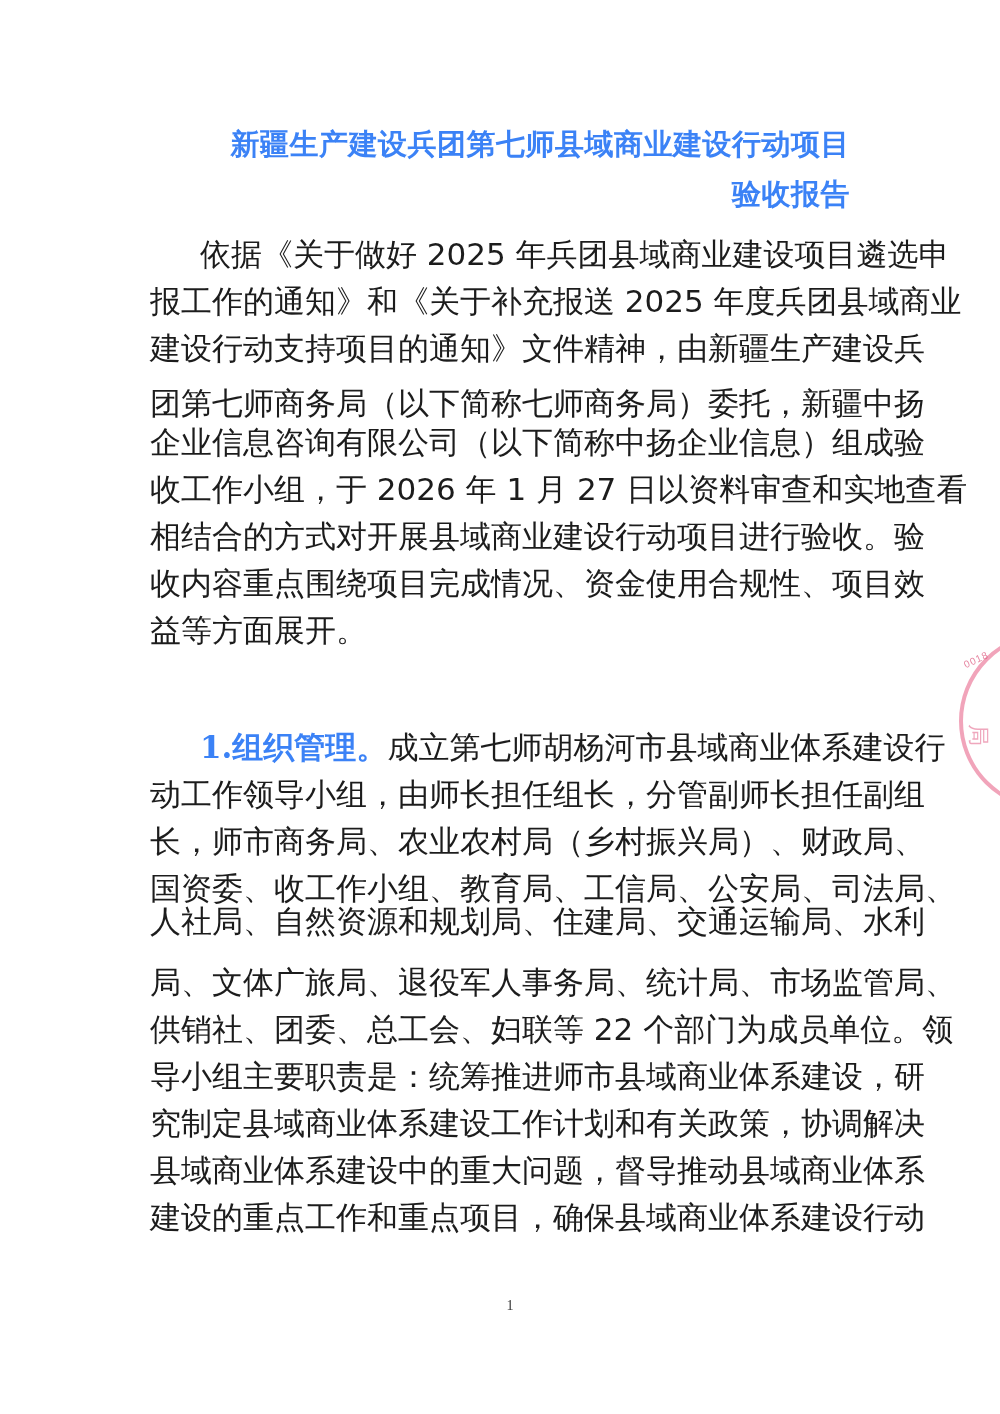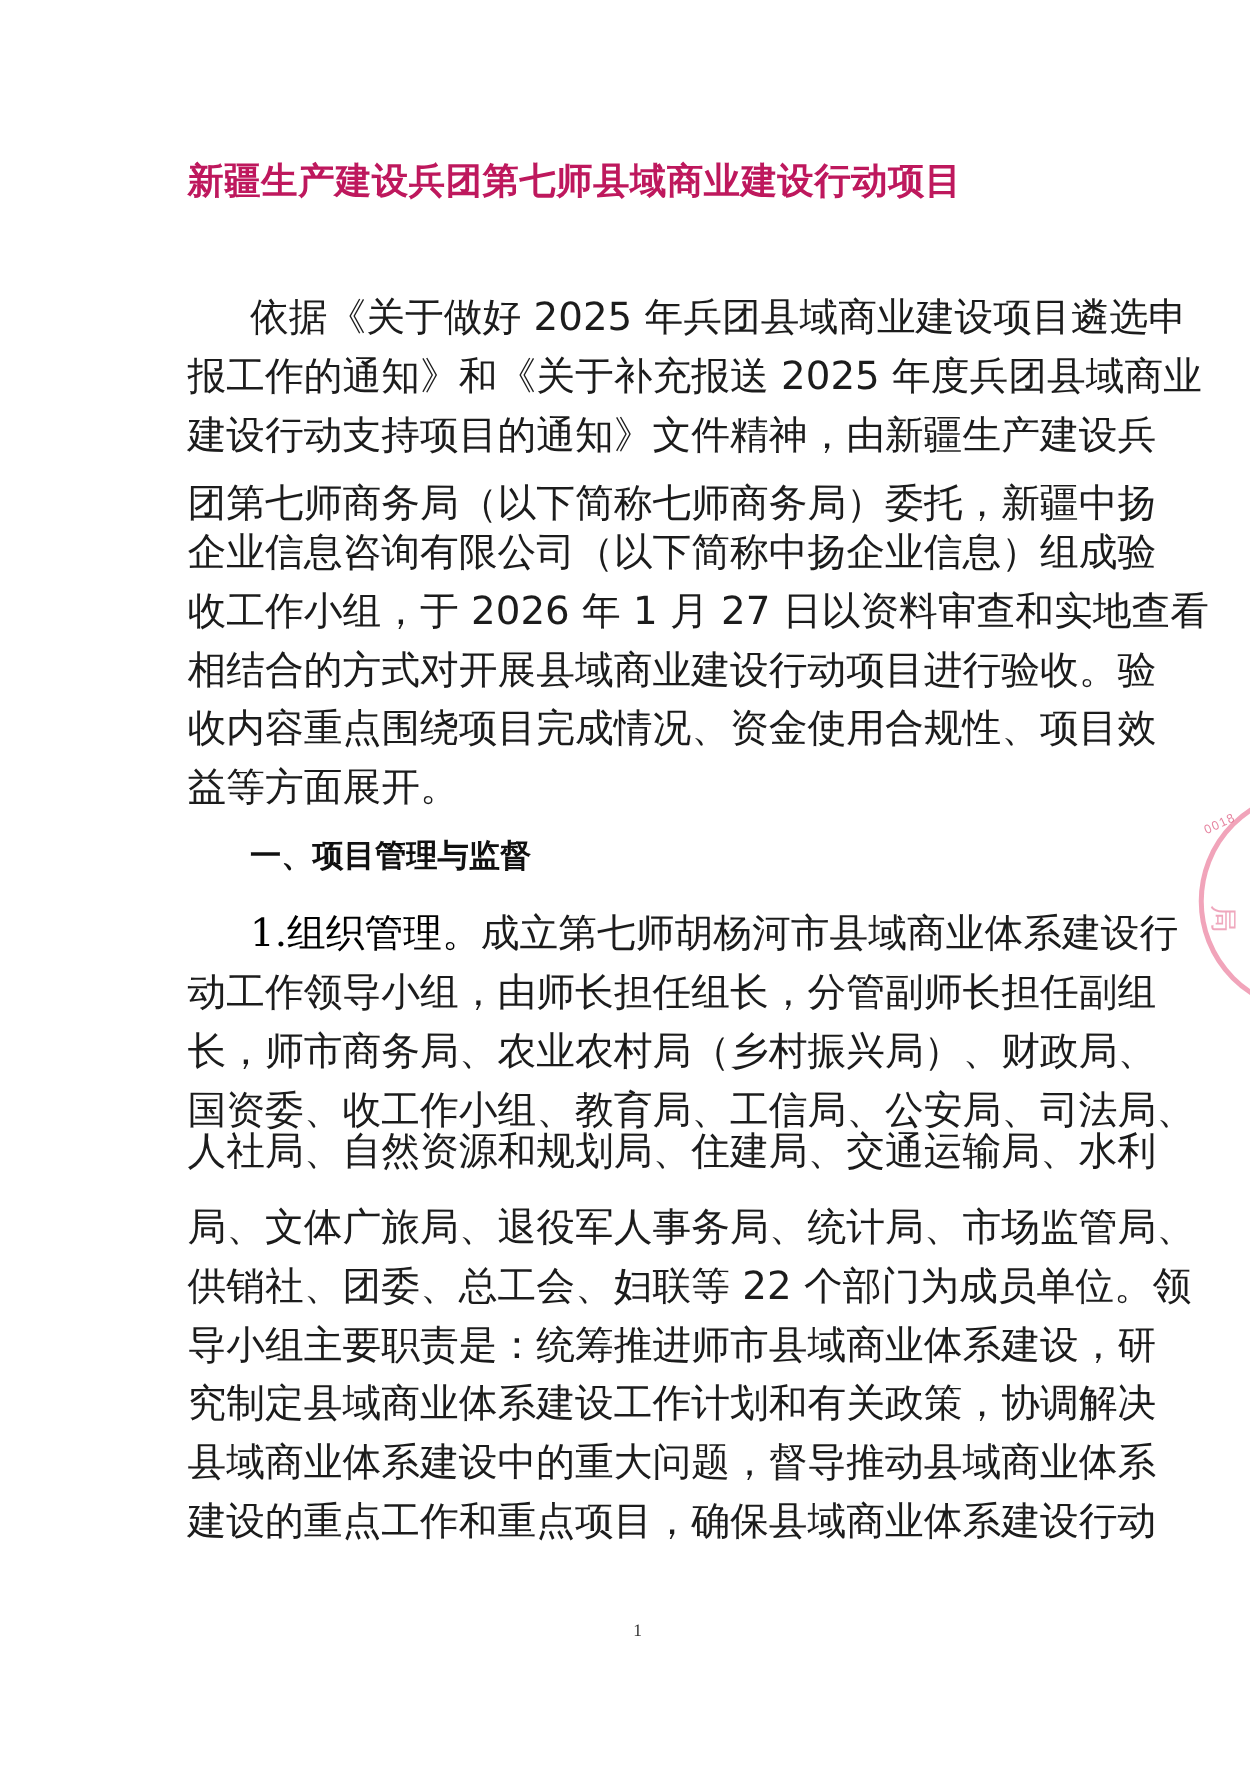--- a/index.html
+++ b/index.html
@@ -18,25 +18,25 @@
     .page {
       position: absolute;
       left: 0; top: 0;
       width: 1000px; height: 1414px;
       background: #ffffff;
     }
     .title {
       position: absolute;
       left: 150px;
       width: 700px;
-      text-align: left;
+      text-align: right;
       font-family: "DejaVu Serif", "Liberation Serif", serif;
       font-weight: bold;
       font-size: 29px;
-      color: #be185d;
+      color: #3b82f6;
       letter-spacing: 0.5px;
       white-space: nowrap;
     }
     .title.t1 { top: 125px; }
     .title.t2 { top: 175px; }
 
     .line {
       position: absolute;
       left: 150px;
       width: 696px;
@@ -58,23 +58,23 @@
       left: 200px;
       top: 668px;
       font-family: "DejaVu Sans", "Liberation Sans", sans-serif;
       font-weight: bold;
       font-size: 25px;
       line-height: 34px;
       color: #111;
       white-space: nowrap;
     }
     .lead-bold {
-      font-weight: normal;
+      font-weight: bold;
       font-family: "DejaVu Serif", "Liberation Serif", serif;
-      color: #000000;
+      color: #3b82f6;
     }
 
     .page-number {
       position: absolute;
       left: 500px;
       top: 1298px;
       width: 20px;
       text-align: center;
       font-family: "Liberation Serif", serif;
       font-size: 14px;
@@ -117,34 +117,34 @@
       color: rgba(225, 95, 135, 0.55);
       transform: rotate(90deg);
     }
   </style>
 </head>
 <body>
 
 <div class="page">
 
   <div class="title t1">新疆生产建设兵团第七师县域商业建设行动项目</div>
+  <div class="title t2">验收报告</div>
 
   <div>
     <div class="line indent" style="top:237px">依据《关于做好 2025 年兵团县域商业建设项目遴选申</div>
     <div class="line" style="top:284px">报工作的通知》和《关于补充报送 2025 年度兵团县域商业</div>
     <div class="line" style="top:331px">建设行动支持项目的通知》文件精神，由新疆生产建设兵</div>
     <div class="line" style="top:386px">团第七师商务局（以下简称七师商务局）委托，新疆中扬</div>
     <div class="line" style="top:425px">企业信息咨询有限公司（以下简称中扬企业信息）组成验</div>
     <div class="line" style="top:472px">收工作小组，于 2026 年 1 月 27 日以资料审查和实地查看</div>
     <div class="line" style="top:519px">相结合的方式对开展县域商业建设行动项目进行验收。验</div>
     <div class="line" style="top:566px">收内容重点围绕项目完成情况、资金使用合规性、项目效</div>
     <div class="line last" style="top:613px">益等方面展开。</div>
   </div>
 
-  <div class="heading">一、项目管理与监督</div>
 
   <div>
     <div class="line indent" style="top:730px"><span class="lead-bold">1.组织管理。</span><span>成立第七师胡杨河市县域商业体系建设行</span></div>
     <div class="line" style="top:777px">动工作领导小组，由师长担任组长，分管副师长担任副组</div>
     <div class="line" style="top:824px">长，师市商务局、农业农村局（乡村振兴局）、财政局、</div>
     <div class="line" style="top:871px">国资委、收工作小组、教育局、工信局、公安局、司法局、</div>
     <div class="line" style="top:904px">人社局、自然资源和规划局、住建局、交通运输局、水利</div>
     <div class="line" style="top:965px">局、文体广旅局、退役军人事务局、统计局、市场监管局、</div>
     <div class="line" style="top:1012px">供销社、团委、总工会、妇联等 22 个部门为成员单位。领</div>
     <div class="line" style="top:1059px">导小组主要职责是：统筹推进师市县域商业体系建设，研</div>

